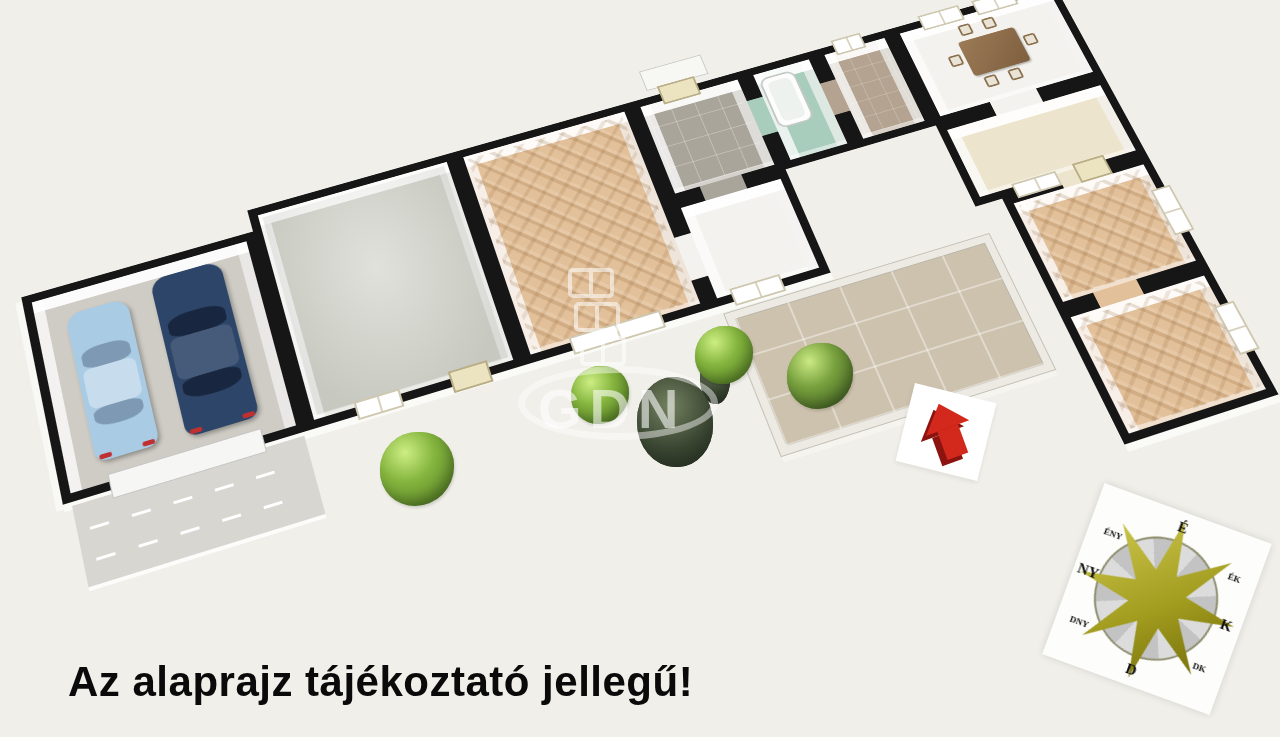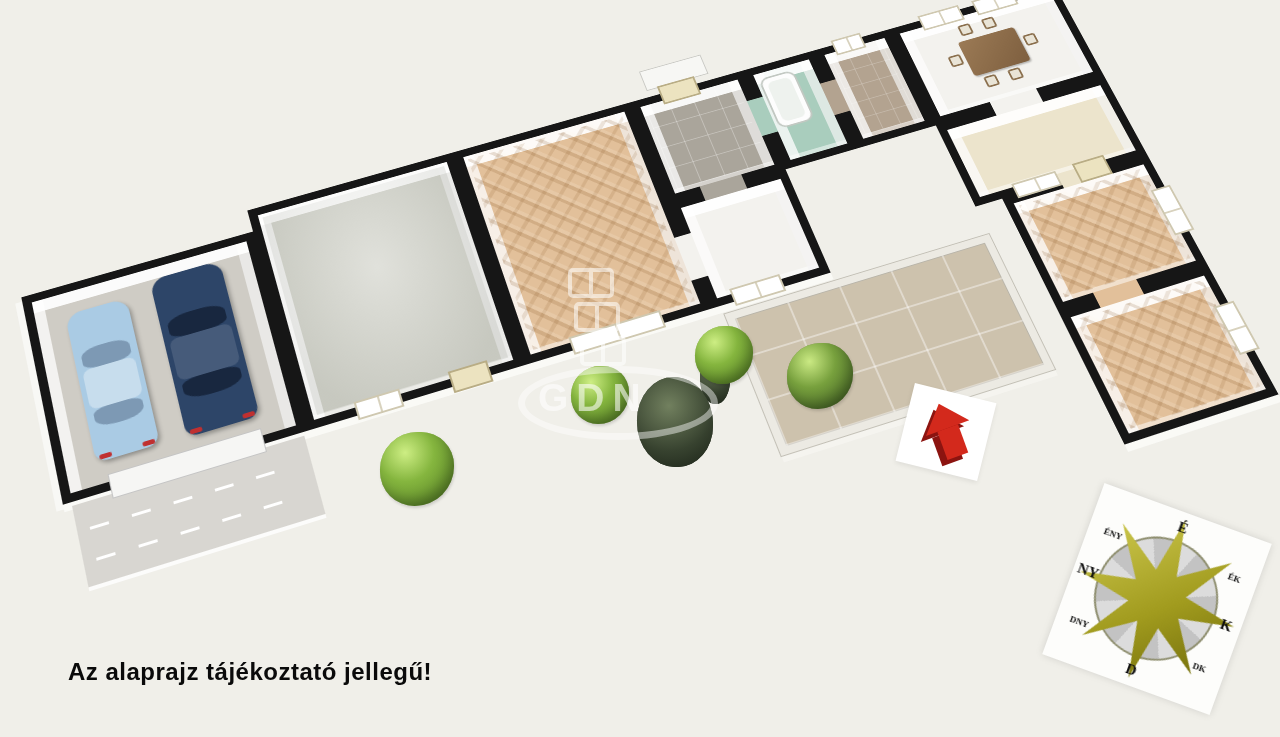--- a/index.html
+++ b/index.html
@@ -124,24 +124,24 @@
   .cl-ne { right:17px; top:40px; }
   .cl-se { right:19px; bottom:36px; }
   .cl-sw { left:14px; bottom:38px; }
   .cl-nw { left:16px; top:40px; }
 
   
   #watermark { position:absolute; left:512px; top:268px; width:290px; height:180px; z-index:45; pointer-events:none; }
   .wm-frame { position:absolute; width:46px; height:30px; border:4px solid rgba(255,255,255,.55); border-radius:5px; }
   .wm-frame::after { content:""; position:absolute; left:45%; top:0; bottom:0; width:4px; background:rgba(255,255,255,.55); }
   #wm-ellipse { position:absolute; left:6px; top:98px; width:200px; height:74px; border:7px solid rgba(255,255,255,.45); border-radius:50%; }
-  #wm-text { position:absolute; left:26px; top:108px; font-size:39px; font-weight:bold; letter-spacing:8px; color:rgba(255,255,255,.58); }
-
-  
-  #disclaimer { position:absolute; left:68px; top:658px; font-size:24px; font-weight:bold; color:#0a0a0a;
+  #wm-text { position:absolute; left:26px; top:108px; font-size:56px; font-weight:bold; letter-spacing:8px; color:rgba(255,255,255,.58); }
+
+  
+  #disclaimer { position:absolute; left:68px; top:658px; font-size:42px; font-weight:bold; color:#0a0a0a;
     letter-spacing:.5px; z-index:60; }
 </style>
 </head>
 <body>
 
 <div id="stage" style="background-color: rgb(240, 239, 233);">
 
   <div id="plan">
 
     <div class="room south" style="left: 12px; top: 88px; width: 238px; height: 232px; box-shadow: rgba(255, 255, 255, 0.92) 0px 13px 0px inset, rgba(252, 252, 252, 0.78) 11px 0px 0px inset, rgba(243, 243, 243, 0.7) -11px 0px 0px inset, rgba(250, 250, 247, 0.95) 0px 8px 0px, rgba(248, 248, 246, 0.9) -7px 5px 0px; background-color: rgb(207, 204, 197);"></div>

